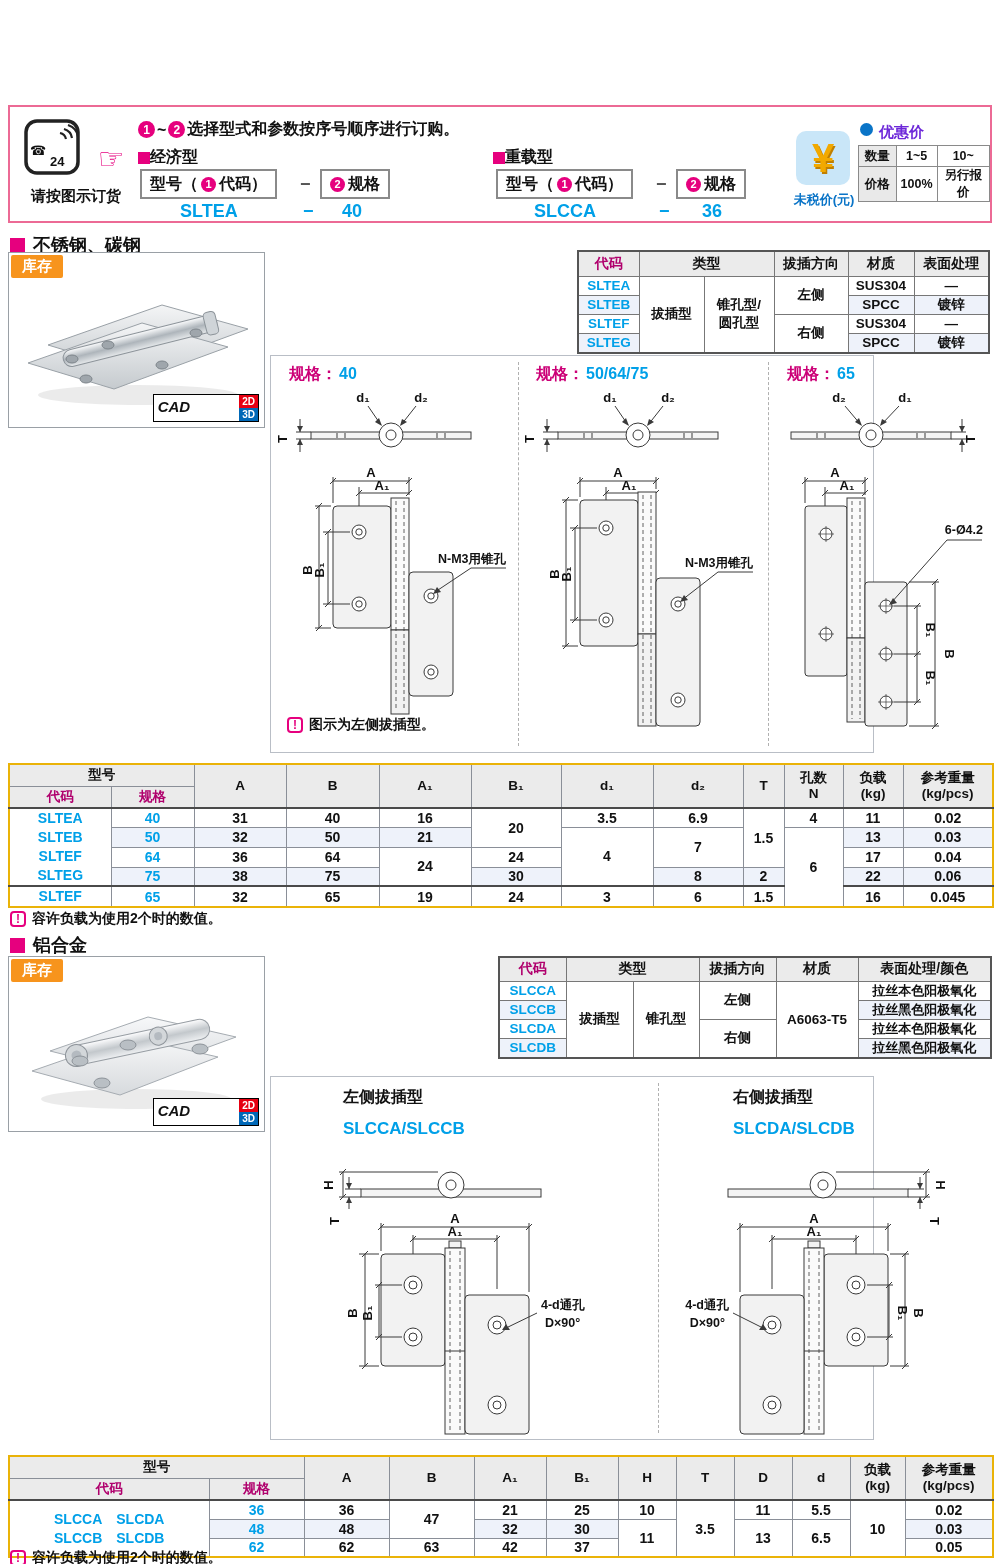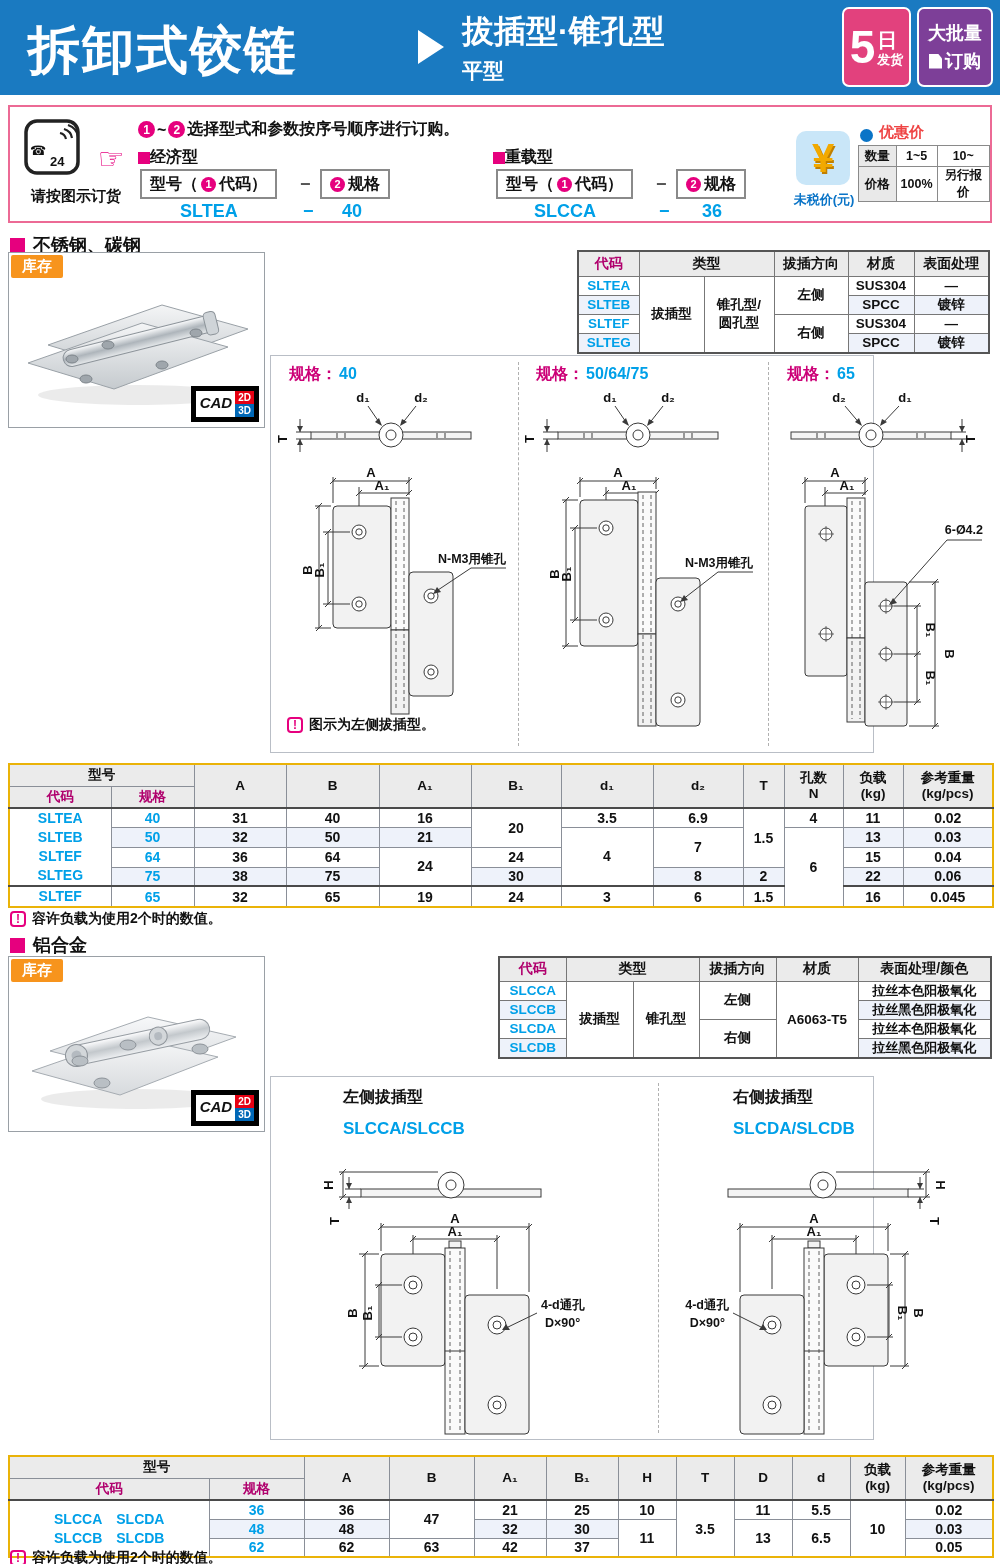--- a/index.html
+++ b/index.html
@@ -40,36 +40,36 @@
   .otype { position:absolute; font-size:16px; font-weight:bold; display:flex; align-items:center; }
   .msq { display:inline-block; width:12px; height:12px; background:#e6007e; }
   .obox { position:absolute; height:30px; border:2px solid #8a8a8a; display:flex; align-items:center;
           padding:0 8px; font-size:16px; font-weight:bold; gap:3px; background:#fff; }
   .odash { position:absolute; font-size:18px; font-weight:bold; color:#555; }
   .ocode { position:absolute; font-size:18px; font-weight:bold; color:#00a0e8; }
   .yen-icon { position:absolute; left:786px; top:24px; width:54px; height:54px; background:#c9e6f8; border-radius:10px;
               display:flex; align-items:center; justify-content:center; font-size:40px; font-weight:bold; color:#f2a900;
               text-shadow:1.5px 1.5px 0 #c07f00; }
   .tax-caption { position:absolute; left:774px; top:84px; width:80px; text-align:center; font-size:13px; font-weight:bold; color:#0a74c7; }
-  .price-title { position:absolute; left:850px; top:16px; font-size:15px; font-weight:bold; color:#ef4444;
-                 display:flex; align-items:flex-end; gap:6px; }
+  .price-title { position:absolute; left:850px; top:16px; font-size:15px; font-weight:bold; color:#6d28d9;
+                 display:flex; align-items:flex-start; gap:6px; }
   .bdot { width:13px; height:13px; border-radius:50%; background:#0a74c7; }
   .price-table { position:absolute; left:848px; top:38px; border-collapse:collapse; table-layout:fixed; }
   .price-table td { border:1px solid #8a8a8a; font-size:12.5px; font-weight:bold; text-align:center; height:21px; padding:0 1px; }
   .price-table td.lab { background:#e9e9e9; }
 
   
   .sec-title { position:absolute; font-size:18px; font-weight:bold; display:flex; align-items:center; gap:8px; }
   .sec-sq { width:15px; height:15px; background:#e6007e; }
   .photo-box { position:absolute; left:8px; width:257px; height:176px; border:1px solid #9aa0a6; background:#fff; }
   .stock { position:absolute; left:2px; top:2px; background:#f7941d; color:#fff; font-size:15px; font-weight:bold;
            padding:2px 11px; border-radius:2px; z-index:2; }
-  .cad-badge { position:absolute; right:5px; bottom:5px; display:inline-flex; border:5px solid #000000; background:#fff; align-items:stretch; }
+  .cad-badge { position:absolute; right:5px; bottom:5px; display:inline-flex; border:1px solid #000000; background:#fff; align-items:stretch; }
   .cad-word { font-weight:bold; font-style:italic; font-size:15px; padding:3px 3px 0 4px; color:#111; }
-  .cad-col { display:flex; flex-direction:column; }
+  .cad-col { display:flex; flex-direction:column;margin-left:46px; }
   .c2d { display:block; background:#e60012; color:#fff; font-size:10px; font-weight:bold; padding:0 3px; line-height:13px; }
   .c3d { display:block; background:#0068b7; color:#fff; font-size:10px; font-weight:bold; padding:0 3px; line-height:13px; }
 
   
   .type-table { position:absolute; border-collapse:collapse; table-layout:fixed; background:#fff; border:2px solid #555; }
   .type-table th { background:#ebebeb; border:1px solid #777; font-size:14px; font-weight:bold; padding:0; }
   .type-table td { border:1px solid #777; font-size:13.5px; font-weight:bold; text-align:center; padding:0; }
   .type-table .mag, .dim-table .mag { color:#b0006d; }
   .type-table .code, .dim-table .code { color:#00a0e8; }
   tr.alt td { background:#eef2fa; }
@@ -100,42 +100,20 @@
   .dim-table .blue { color:#00a0e8; }
   .dim-table tr.sep td { border-top:2px solid #4a4a4a; }
   .code-cell { color:#00a0e8; font-size:14.5px; line-height:19px; }
   .code-cell span { margin:0 7px; }
 </style>
 </head>
 <body>
 
 <div id="page">
 
-  <div class="hdr">
-    <div class="hdr-title">拆卸式铰链</div>
-    <div class="hdr-arrow"></div>
-    <div class="hdr-sub">
-      <div class="hdr-sub-main">拔插型·锥孔型</div>
-      <div class="hdr-sub-sub">平型</div>
-    </div>
-    <div class="badge-day">
-      <span class="bd-num">5</span>
-      <span class="bd-col">
-        <span class="bd-unit">日</span>
-        <span class="bd-sub">发货</span>
-      </span>
-    </div>
-    <div class="badge-bulk">
-      <span class="bulk-line">大批量</span>
-      <span class="bulk-line">
-          <span class="doc-icon"></span>
-          <span>订购</span>
-        </span>
-    </div>
-  </div>
 
   <div class="order-box">
     <div class="phone-icon">
       <svg width="56" height="56" viewBox="0 0 56 56">
         <rect x="2" y="2" width="52" height="52" rx="11" fill="#fff" stroke="#222" stroke-width="3.5"></rect>
         <text x="6" y="36" font-size="24">☎</text>
         <path d="M36 14 q5 1 6 6" stroke="#222" stroke-width="2.2" fill="none"></path>
         <path d="M40 10 q7 2 8 9" stroke="#222" stroke-width="2.2" fill="none"></path>
         <path d="M44 6 q9 3 10 12" stroke="#222" stroke-width="2.2" fill="none"></path>
         <text x="26" y="47" font-size="17">24</text>
@@ -605,21 +583,21 @@
         <td rowspan="4" class="wh">6</td>
         <td>13</td>
         <td>0.03</td>
       </tr>
       <tr>
         <td class="blue">64</td>
         <td>36</td>
         <td>64</td>
         <td rowspan="2" class="wh">24</td>
         <td>24</td>
-        <td>15</td>
+        <td>17</td>
         <td>0.04</td>
       </tr>
       <tr class="alt">
         <td class="blue">75</td>
         <td>38</td>
         <td>75</td>
         <td>30</td>
         <td>8</td>
         <td>2</td>
         <td>22</td>

